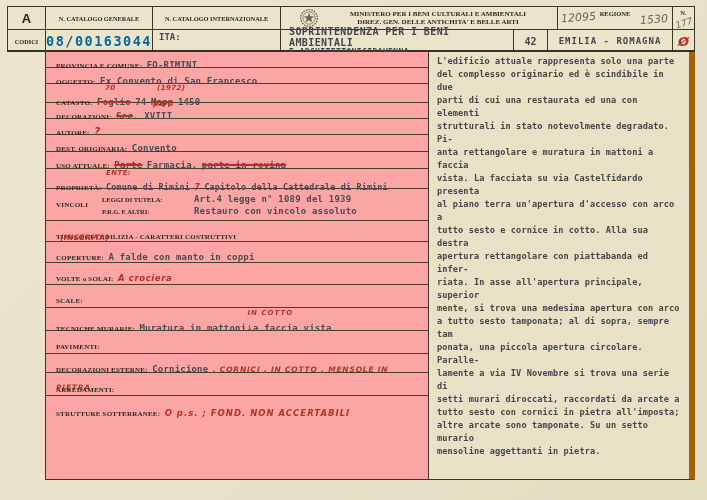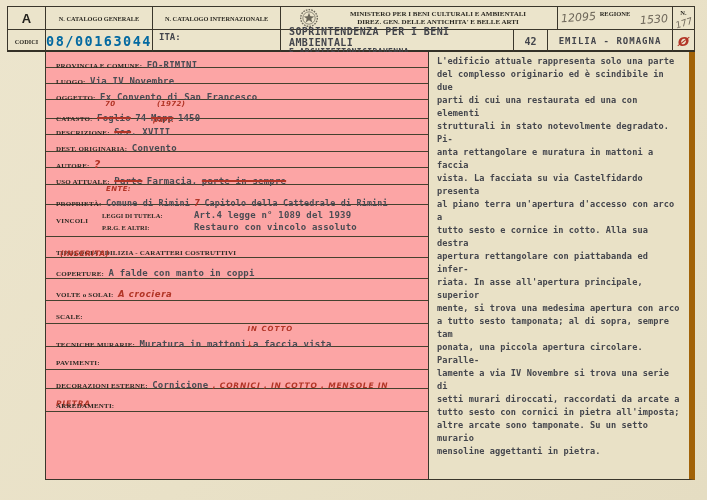--- a/index.html
+++ b/index.html
@@ -109,63 +109,59 @@
 
 <div id="bodywrap" class="abs">
 
   <div id="leftcol">
 
     <div class="frow" style="height:16px">
       <span class="flbl">PROVINCIA E COMUNE:</span>
       <span class="fval">FO-RIMINI</span>
     </div>
 
-    <div class="frow" style="height:16px">
-      <span class="flbl">LUOGO:</span>
-      <span class="fval">Via IV Novembre</span>
-    </div>
 
     <div class="frow" style="height:16px">
       <span class="flbl">OGGETTO:</span>
       <span class="fval">Ex Convento di San Francesco</span>
     </div>
 
     <div class="frow" style="height:19px;padding-top:7px">
       <span class="flbl">CATASTO:</span>
       <span class="relwrap">
         <span class="annot" style="top:-7px;left:8px">70</span>
         <span class="annot" style="top:-7px;left:60px">(1972)</span>
         <span class="annot" style="top:9px;left:56px">part.</span>
         <span class="fval strike">Foglio</span>
         <span class="fval">74</span>
         <span class="fval strike">Mapp</span>
         <span class="fval">1450</span>
       </span>
     </div>
 
     <div class="frow" style="height:16px">
-      <span class="flbl">DESCRIZIONE:</span>
+      <span class="flbl">DECORAZIONI:</span>
       <span class="fval strike">Sec</span><span class="fval">. XVIII</span>
+    </div>
+
+    <div class="frow" style="height:16px">
+      <span class="flbl">AUTORE:</span>
+      <span class="hand" style="font-size:11px">?</span>
     </div>
 
     <div class="frow" style="height:17px">
       <span class="flbl">DEST. ORIGINARIA:</span>
       <span class="fval">Convento</span>
-    </div>
-
-    <div class="frow" style="height:16px">
-      <span class="flbl">AUTORE:</span>
-      <span class="hand" style="font-size:11px">?</span>
     </div>
 
     <div class="frow" style="height:17px">
       <span class="flbl">USO ATTUALE:</span>
       <span class="fval strike">Parte</span>
       <span class="fval">Farmacia,</span>
-      <span class="fval strike">parte in sempre</span>
+      <span class="fval strike">parte in rovina</span>
     </div>
 
     <div class="frow" style="height:20px;padding-top:7px">
       <span class="flbl">PROPRIETÀ:</span>
       <span class="relwrap">
         <span class="annot" style="top:-7px;left:0">ENTE:</span>
         <span class="fval" style="font-size:8.4px">Comune di Rimini</span>
         <span class="hand" style="font-size:8px">7</span>
         <span class="fval" style="font-size:8.4px">Capitolo della Cattedrale di Rimini</span>
       </span>
@@ -223,20 +219,24 @@
       <span class="flbl">DECORAZIONI ESTERNE:</span>
       <span class="fval">Cornicione</span>
       <span class="hand" style="font-size:7.5px;letter-spacing:.8px">, CORNICI , IN COTTO , MENSOLE IN PIETRA</span>
     </div>
 
 
     <div class="frow" style="height:23px;padding-top:5px">
       <span class="flbl">ARREDAMENTI:</span>
     </div>
 
+    <div class="frow last" style="height:24px;padding-top:6px">
+      <span class="flbl">STRUTTURE SOTTERRANEE:</span>
+      <span class="hand" style="font-size:8.5px;letter-spacing:1px">O p.s. ; FOND. NON ACCERTABILI</span>
+    </div>
 
   </div>
 
   <div id="rightcol">
     <div id="descr-text">L'edificio attuale rappresenta solo una parte
 del complesso originario ed è scindibile in due
 parti di cui una restaurata ed una con elementi
 strutturali in stato notevolmente degradato. Pi-
 anta rettangolare e muratura in mattoni a faccia
 vista. La facciata su via Castelfidardo presenta

